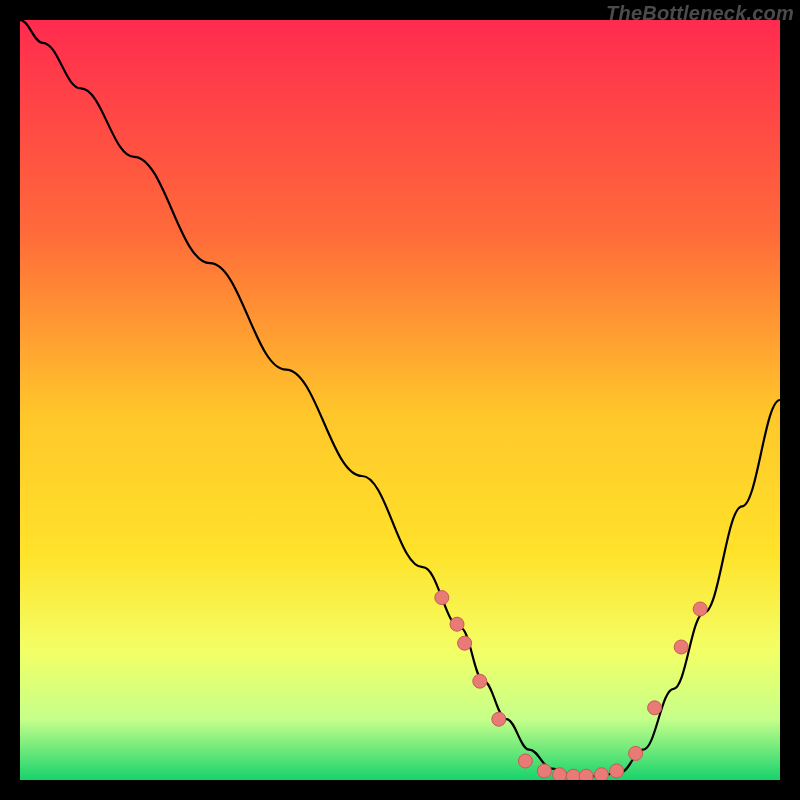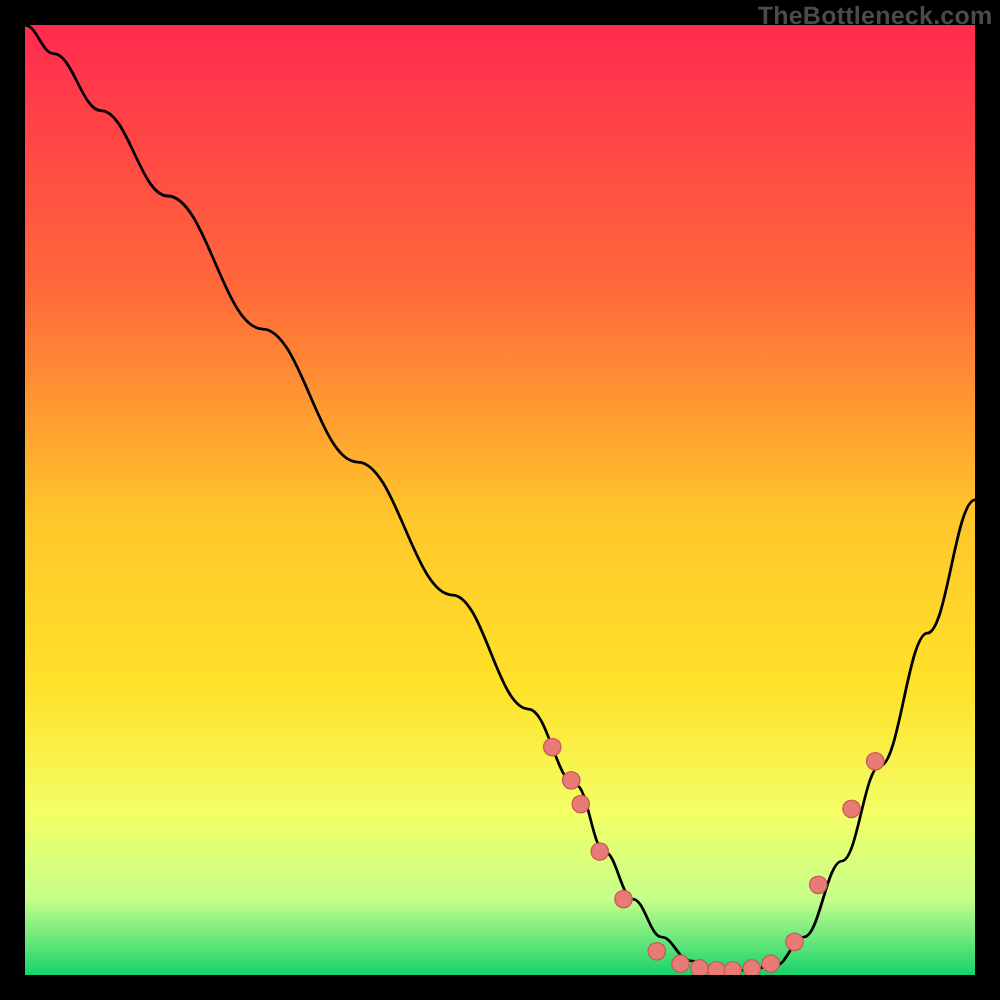--- a/index.html
+++ b/index.html
@@ -28,20 +28,21 @@
   .watermark {
     position: absolute;
     top: 2px;
     right: 6px;
     font-family: Arial, Helvetica, sans-serif;
     font-size: 20px;
     font-weight: 600;
     color: #4b4b4b;
     letter-spacing: 0.2px;
     user-select: none;
+    font-style: italic;
   }
   svg {
     display: block;
   }
 </style>
 </head>
 <body>
 
 <div class="frame">
   <svg class="plot-area" viewBox="0 0 760 760">

